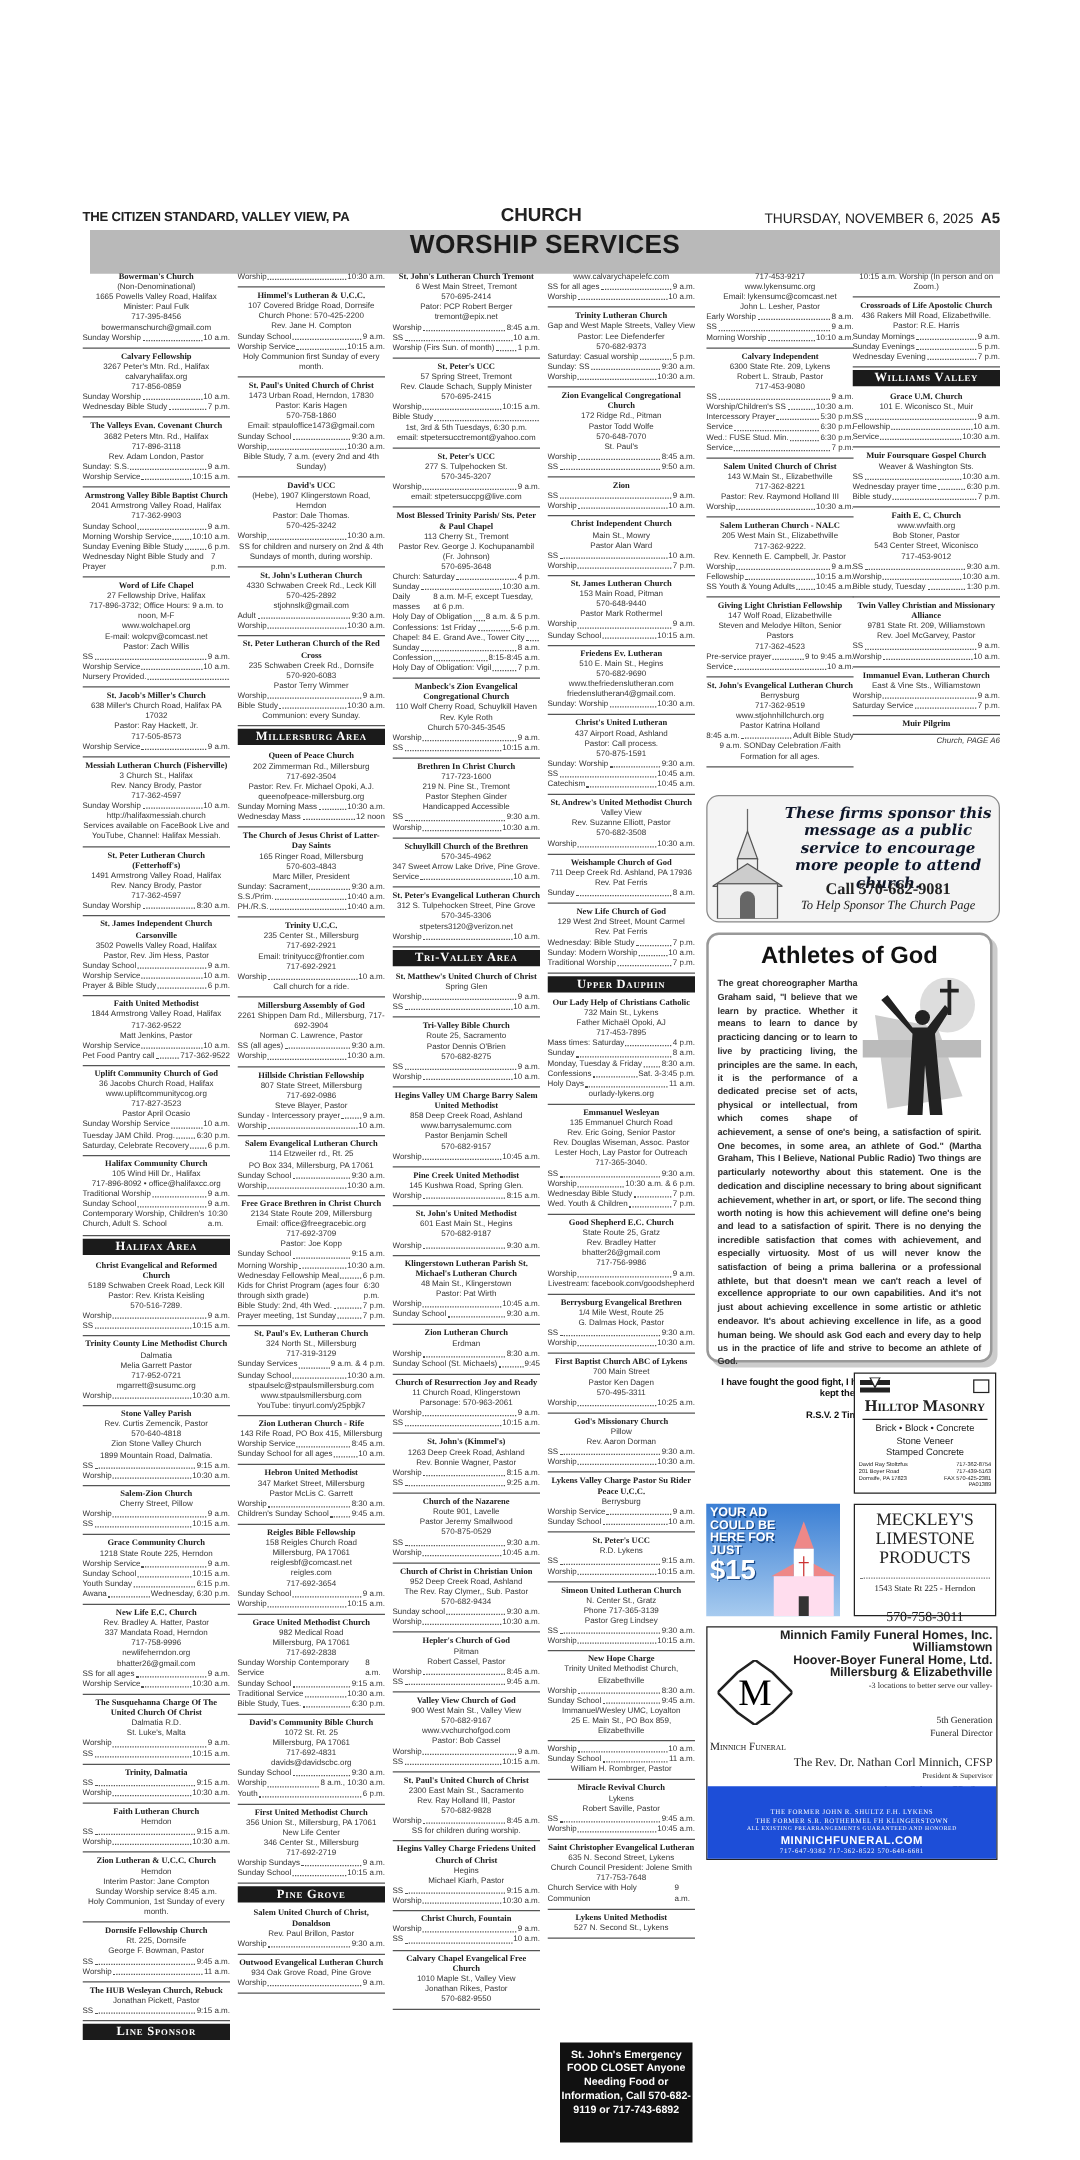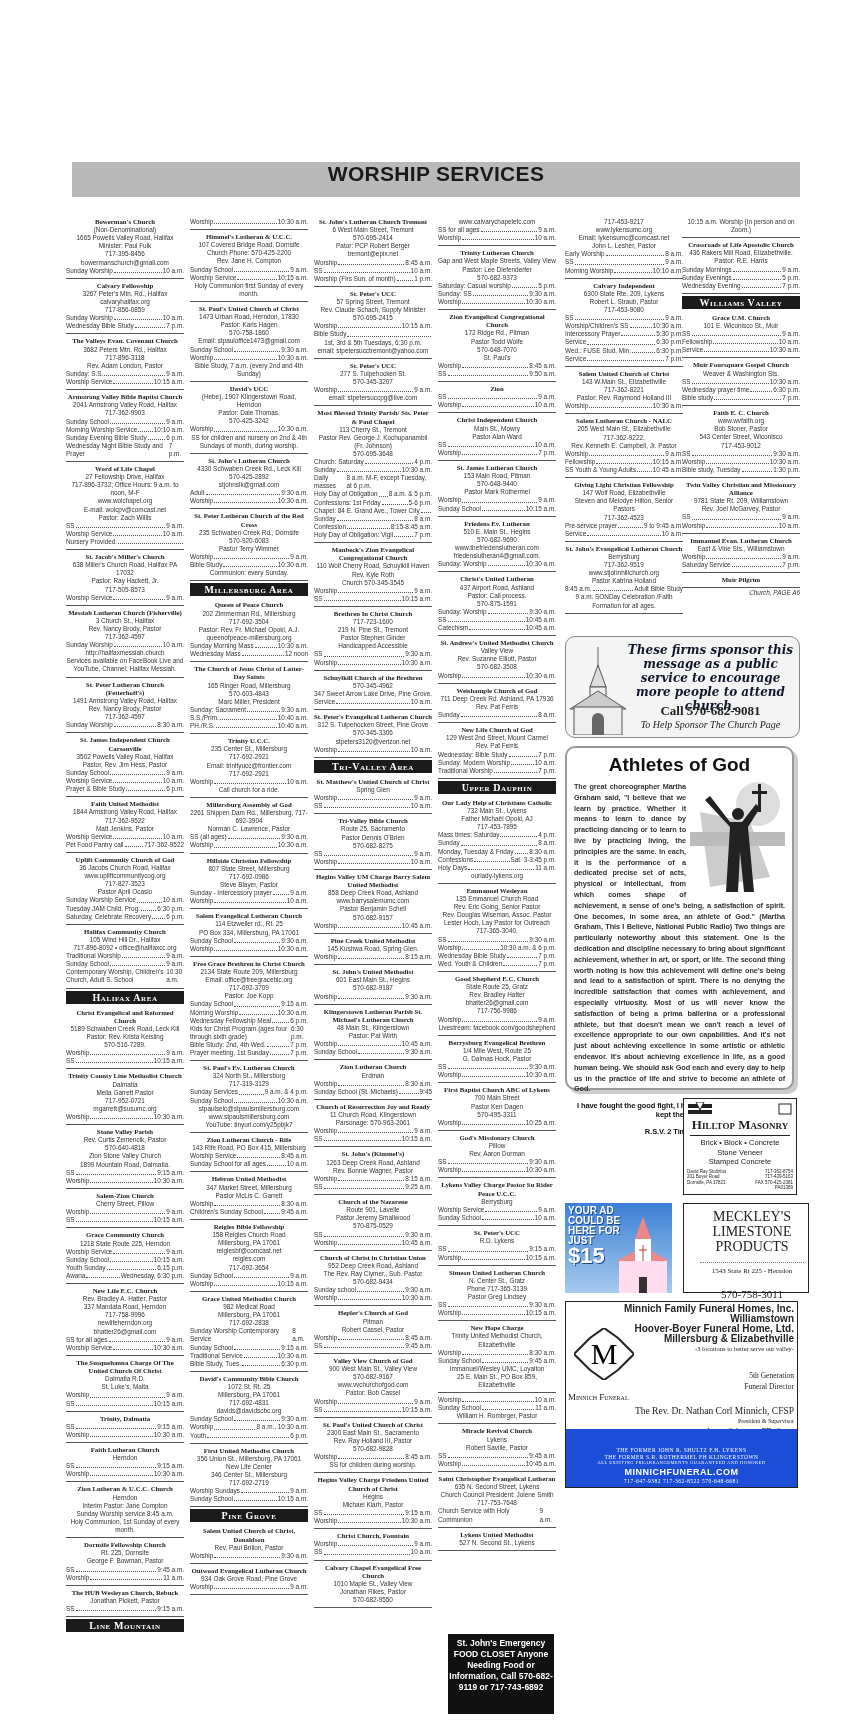--- a/index.html
+++ b/index.html
@@ -35,41 +35,46 @@
   .custer .n{font-weight:bold;font-size:14px;line-height:14px;margin-top:4px;}
   .custer .a{font-size:10px;line-height:12px;border-top:1px dotted #555;margin:4px 4px 0;padding-top:3px;}
   .custer .p{font-weight:bold;font-size:16px;margin-top:1px;}
   .hilltop{left:617px;top:882px;width:112px;height:95px;font-size:6.5px;}
   .hilltop .t{font-family:"Liberation Serif",serif;font-weight:bold;font-size:13px;text-align:center;font-variant:small-caps;margin-top:18px;border-bottom:1px solid #222;padding-bottom:2px;margin-left:6px;margin-right:6px;}
   .hilltop .s{text-align:center;font-size:7.5px;line-height:9.5px;margin-top:2px;}
   .hilltop .f{display:flex;justify-content:space-between;padding:0 3px;font-size:4.5px;line-height:5.5px;margin-top:2px;}
   .yourad{position:absolute;left:499px;top:987px;width:107px;height:90px;background:linear-gradient(180deg,#3b7fd4,#a7cbef);overflow:hidden;}
   .yourad .t{position:absolute;left:3px;top:3px;color:#fff;font-weight:bold;font-size:10px;line-height:10px;text-shadow:1px 1px 0 #1b4a8a;}
   .yourad .pr{position:absolute;left:3px;top:40px;color:#fff;font-weight:bold;font-size:22px;text-shadow:1px 1px 0 #1b4a8a;}
-  .meckley{left:617px;top:987px;width:112px;height:88px;text-align:center;font-family:"Liberation Serif",serif;padding-left:12px;}
+  .meckley{left:617px;top:987px;width:112px;height:88px;text-align:center;font-family:"Liberation Serif",serif;}
   .meckley .n{font-size:14px;line-height:15px;margin-top:5px;}
   .meckley .a{font-size:7px;border-top:1px dotted #777;margin:8px 4px 13px;padding-top:4px;}
   .meckley .p{font-size:11px;margin-top:1px;}
   .minnich{position:absolute;left:499px;top:1085px;width:231px;height:185px;border:1.5px solid #222;background:#fff;}
   .mn-r{text-align:right;padding-right:3px;font-weight:bold;font-size:10px;line-height:10px;}
   .mn-loc{text-align:right;padding-right:3px;font-family:"Liberation Serif",serif;font-size:6.5px;margin-top:1px;}
   .mn-logo{position:absolute;left:8px;top:26px;width:60px;height:52px;}
   .mn-mf{position:absolute;left:2px;top:90px;font-family:"Liberation Serif",serif;font-variant:small-caps;font-size:9px;}
   .mn-gen{position:absolute;right:3px;top:68px;text-align:right;font-family:"Liberation Serif",serif;font-size:7.5px;line-height:11px;}
   .mn-rev{position:absolute;left:0;right:3px;top:104px;text-align:right;font-family:"Liberation Serif",serif;font-size:9.5px;}
   .mn-pres{position:absolute;right:3px;top:116px;font-family:"Liberation Serif",serif;font-size:6px;}
   .mn-staff{position:absolute;right:3px;top:125px;text-align:right;font-family:"Liberation Serif",serif;font-size:8px;line-height:10px;}
   .mn-foot{position:absolute;left:0;right:0;bottom:0;height:40px;background:#1d4ed8;color:#fff;text-align:center;font-family:"Liberation Serif",serif;font-size:5.5px;line-height:6.5px;letter-spacing:0.5px;padding-top:18px;}
   .mn-foot .w{font-family:"Liberation Sans",sans-serif;font-weight:bold;font-size:9px;line-height:11px;}
   .foodcloset{position:absolute;left:382px;top:1418px;width:106px;height:76px;background:#111;color:#fff;text-align:center;font-weight:bold;font-size:8.5px;line-height:11px;padding-top:4px;}
 </style>
 </head>
 <body>
 
 <div class="page">
+  <div class="masthead">
+    <span class="mh-left">THE CITIZEN STANDARD, VALLEY VIEW, PA</span>
+    <span class="mh-center">CHURCH</span>
+    <span class="mh-right"><span>THURSDAY, NOVEMBER 6, 2025</span><b>A5</b></span>
+  </div>
   <div class="banner">WORSHIP SERVICES</div>
 
   <div class="cols">
     <div class="col" id="c1" style="left: 0px; max-height: 1500px; overflow: hidden;">
         <div class="church">
           <div class="cname">Bowerman's Church</div>
           <div class="cline">(Non-Denominational)</div>
           <div class="cline">1665 Powells Valley Road, Halifax</div>
           <div class="cline">Minister: Paul Fulk</div>
           <div class="cline">717-395-8456</div>
@@ -441,21 +446,21 @@
         </div>
         <div class="church">
           <div class="cname">The HUB Wesleyan Church, Rebuck</div>
           <div class="cline">Jonathan Pickett, Pastor</div>
           <div class="svc">
             <span>SS</span>
             <span class="dots"></span>
             <span>9:15 a.m.</span>
           </div>
         </div>
-        <div class="area">Line Mountain</div>
+        <div class="area">Line Sponsor</div>
       </div>
     <div class="col" id="c2" style="left: 124px; max-height: 1500px; overflow: hidden;">
         <div class="church">
           <div class="svc">
             <span>Worship</span>
             <span class="dots"></span>
             <span>10:30 a.m.</span>
           </div>
         </div>
         <div class="church">

